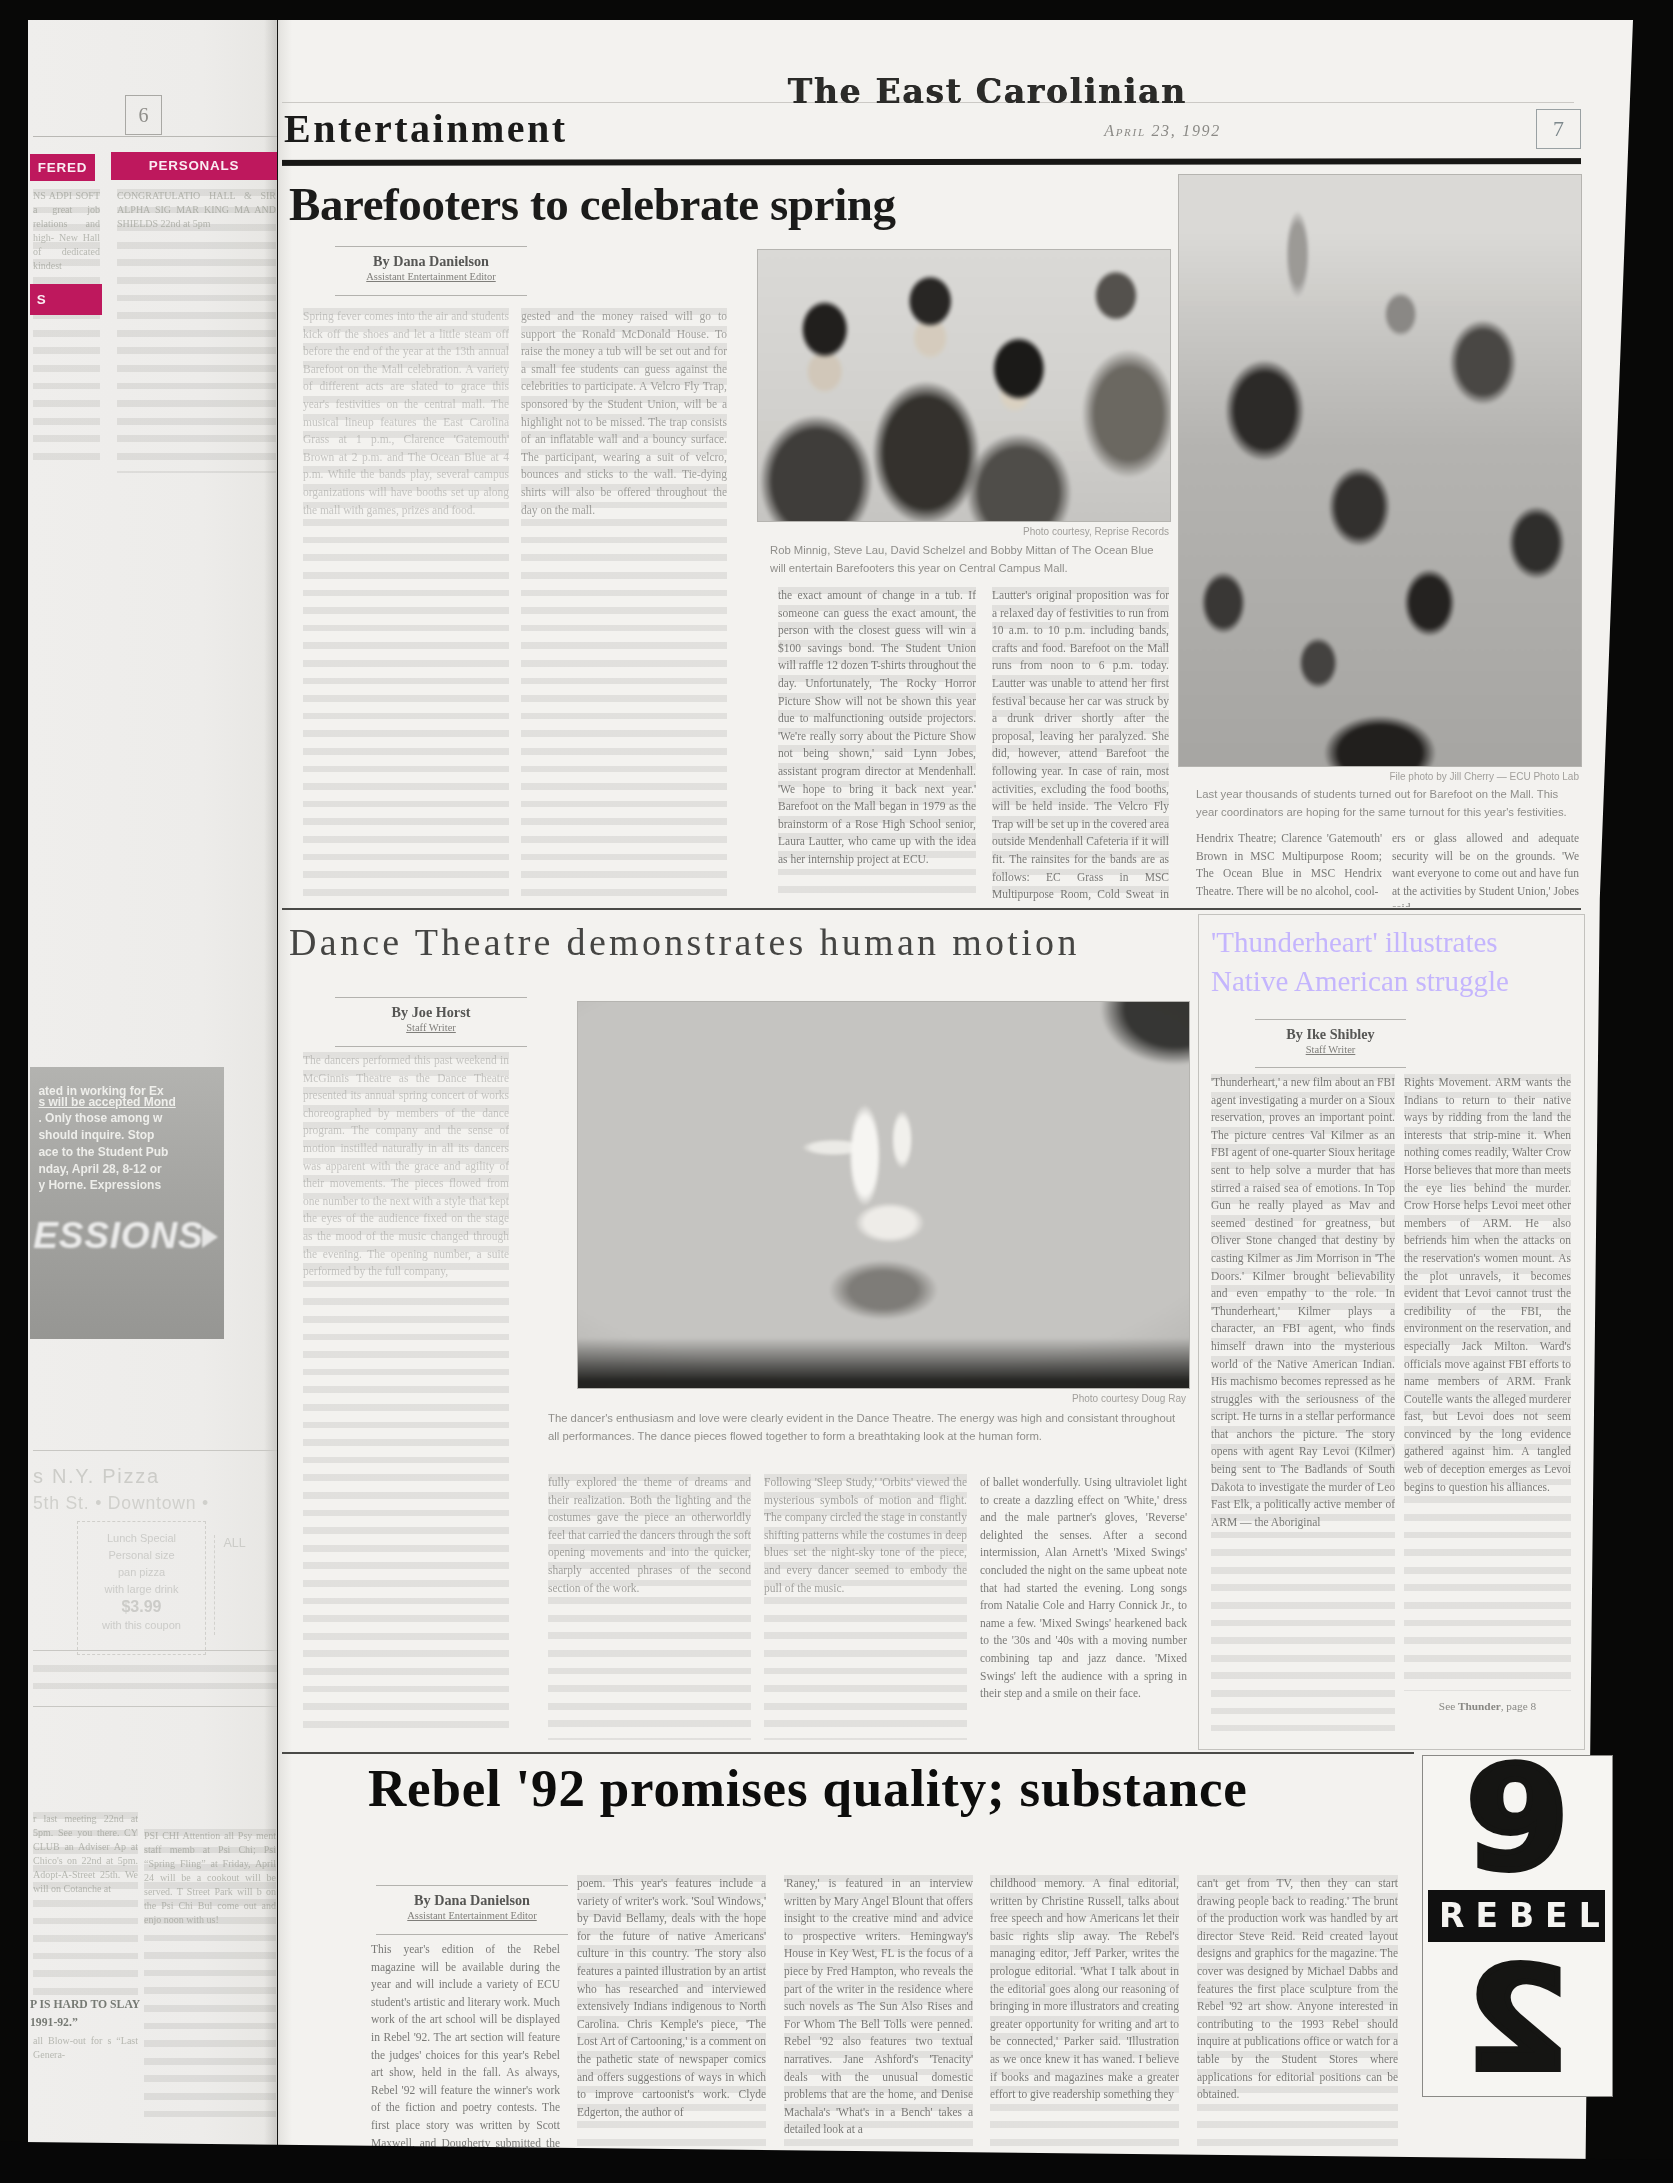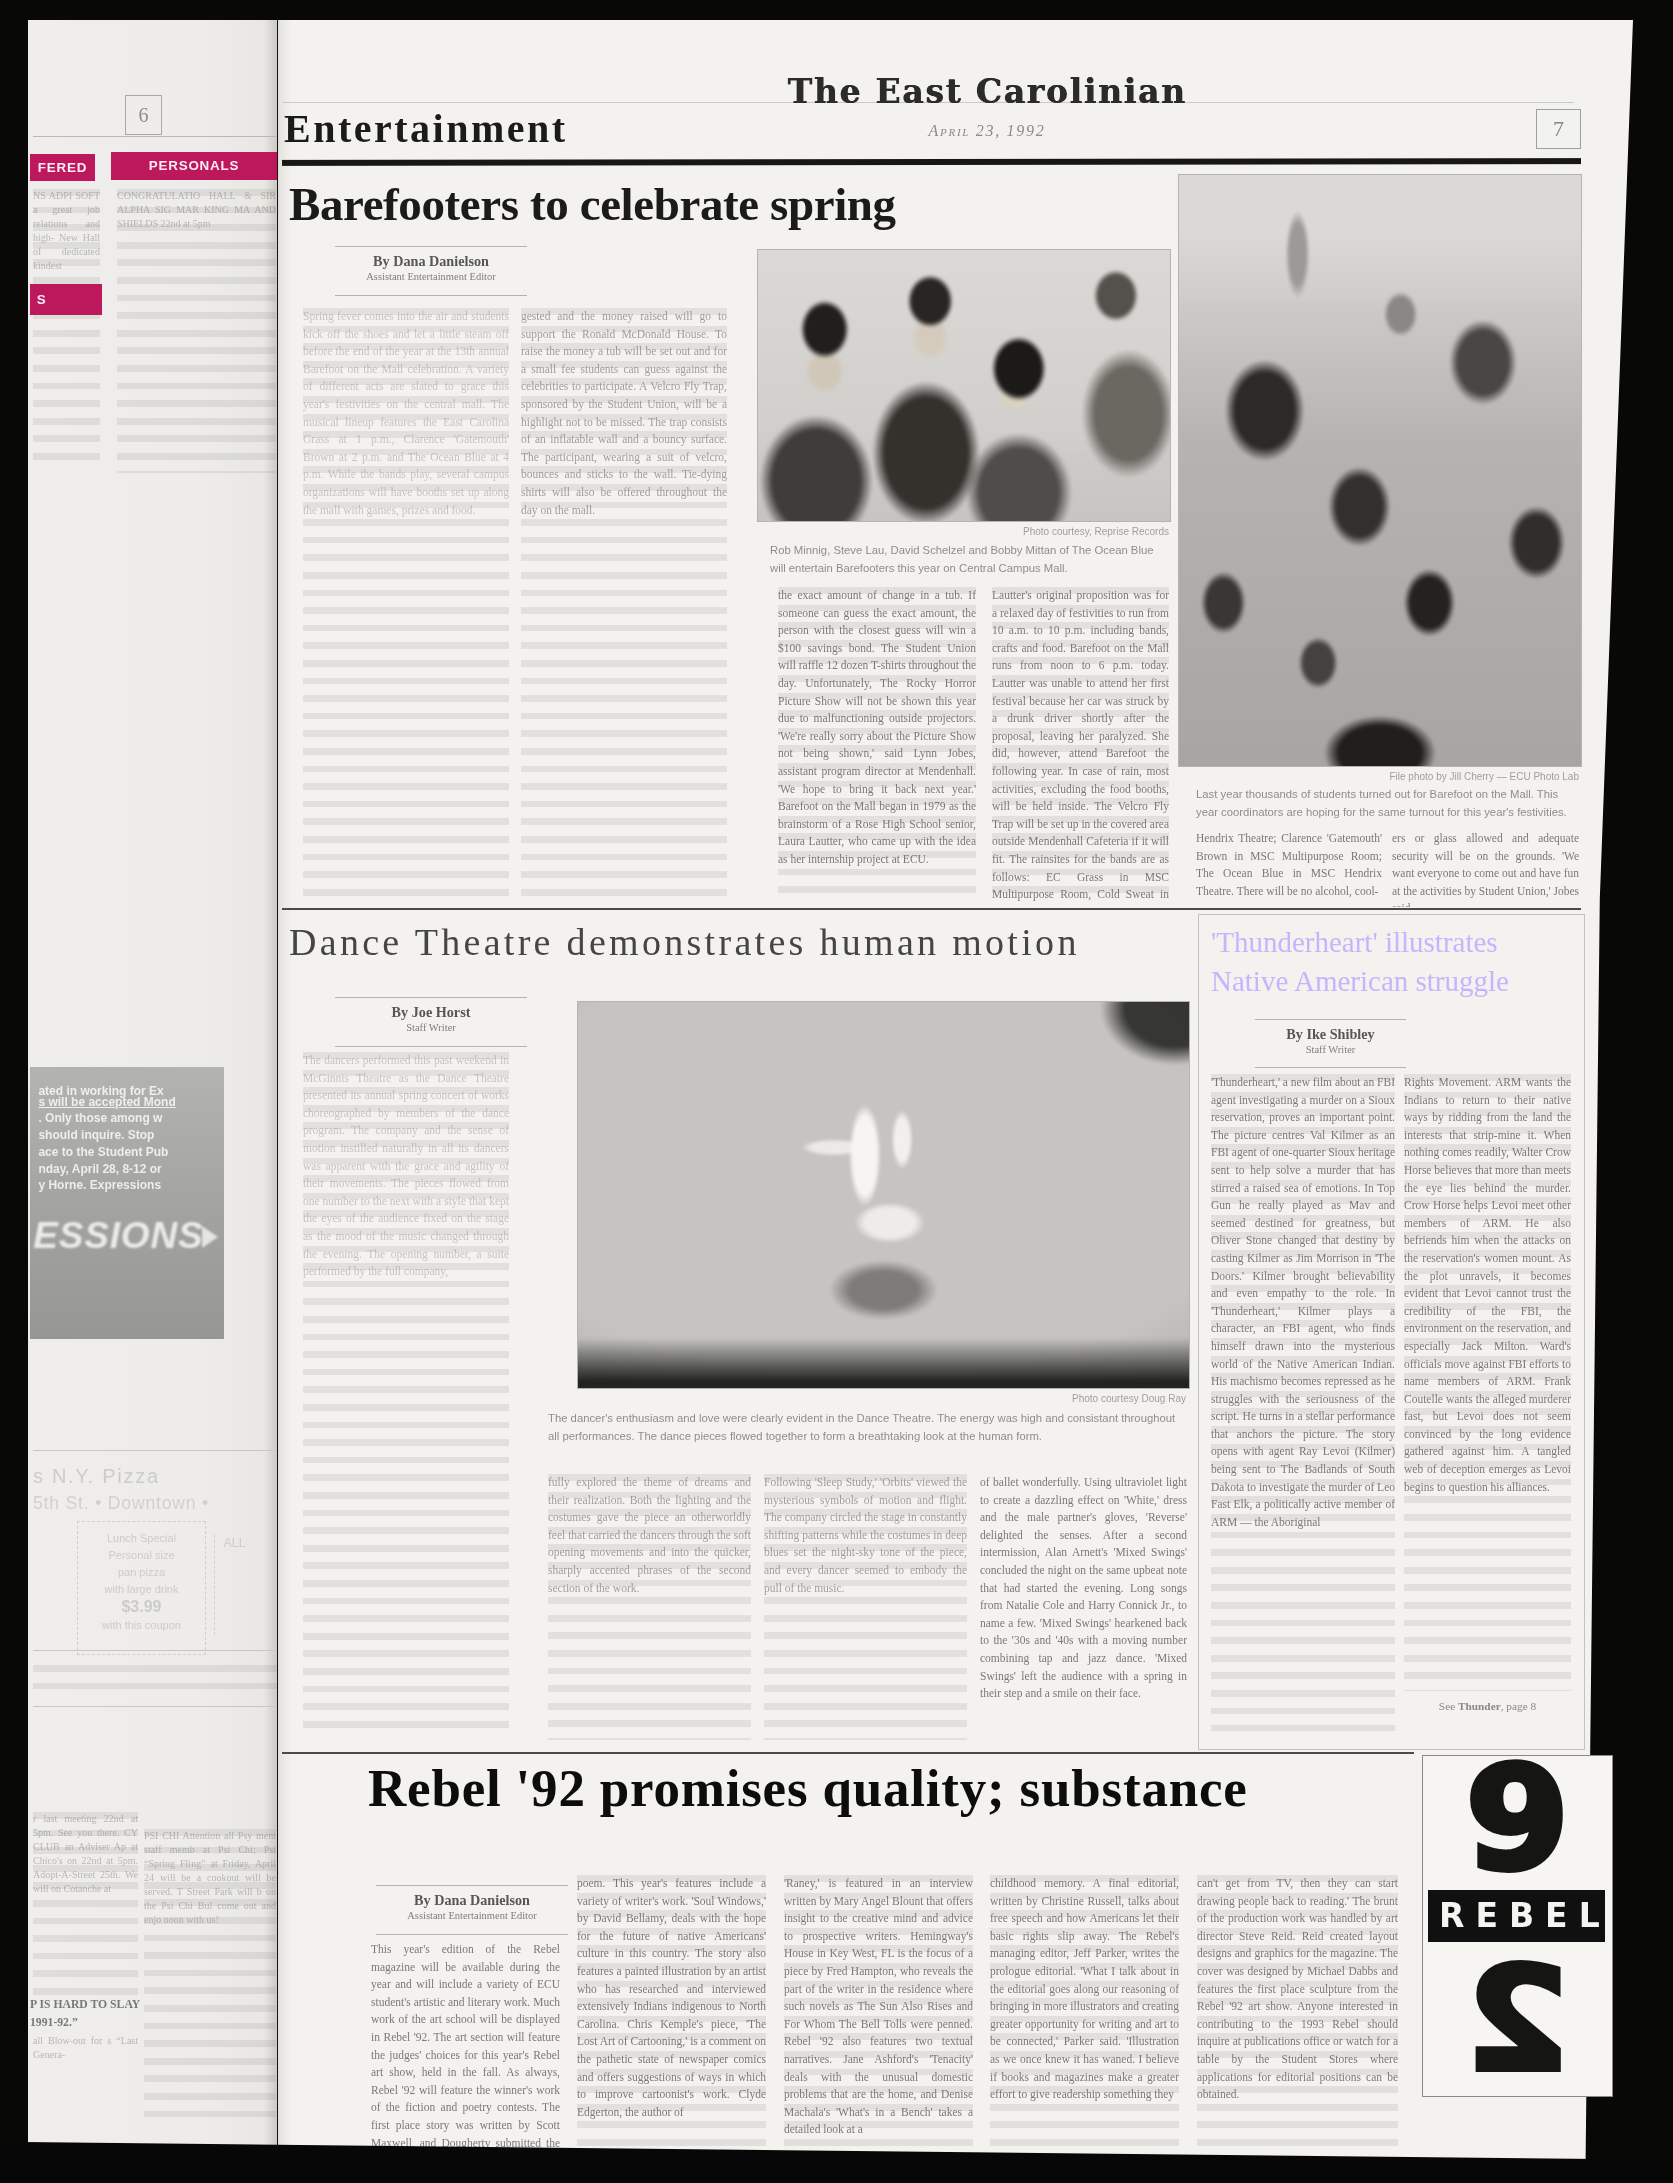--- a/index.html
+++ b/index.html
@@ -19,21 +19,21 @@
   .bt2{color:rgba(90,90,87,.80);}
   .bt3{color:rgba(128,128,124,.40);}
   .ghosted{background-image:repeating-linear-gradient(180deg,rgba(120,120,115,.14) 0 6.7px,rgba(120,120,115,0) 6.7px 17.6px);}
   .tiny{font:10px/14px "Liberation Serif",serif;color:rgba(128,132,120,.5);filter:blur(0.3px);text-align:justify;overflow:hidden;}
   .hl{font-family:"Liberation Serif",serif;color:#1b1b1a;}
   .cap{font:11.3px/17.6px "Liberation Sans",sans-serif;color:#8f8e8a;filter:blur(0.3px);}
   .credit{font:10px/13.4px "Liberation Sans",sans-serif;color:#a19f9b;text-align:right;filter:blur(0.3px);}
   .rule{background:#b9b8b4;height:0.8px;}
   .byblock{border-top:0.8px solid #b3b2ae;border-bottom:0.8px solid #b3b2ae;text-align:center;padding-top:5px;filter:blur(0.2px);}
   .byname{font:600 14.2px/18.4px "Liberation Serif",serif;color:#565654;}
-  .bytitle{font:10.5px/14.2px "Liberation Serif",serif;color:#7f7e7a;}
+  .bytitle{font:10.5px/14.2px "Liberation Serif",serif;color:#7f7e7a;text-decoration:underline;}
   .ph{position:absolute;border:0.8px solid #b5b4b0;overflow:hidden;background:#cfcecb;}
   .ph-in{position:absolute;inset:-5px;filter:blur(1.8px) contrast(1.02);}
   .blackletter{font-family:"DejaVu Serif",serif;font-weight:700;letter-spacing:1.7px;color:#2b2b29;
                text-shadow:0.6px 0 0 currentColor;filter:blur(0.3px);text-align:center;}
   .graybar{background:#be185d;color:rgba(255,255,255,.92);font:700 13.4px/27px "Liberation Sans",sans-serif;
            text-align:center;letter-spacing:0.8px;filter:blur(0.4px);}
   .promo{background:linear-gradient(180deg,#b3b3b0 0%,#a2a29f 55%,#969693 100%);filter:blur(0.4px);overflow:hidden;}
   .promoline{font:700 12px/16px "Liberation Sans",sans-serif;color:rgba(252,252,249,.82);white-space:nowrap;}
   .digit{font:700 142px/130px "DejaVu Sans",sans-serif;color:#151513;-webkit-text-stroke:5.9px #151513;
          text-align:center;transform:scaleX(1.05);}
@@ -87,21 +87,21 @@
   <div class="abs rule" style="left:33px;top:1706px;width:244px;background:#c8c7c3;"></div>
 
   <div class="abs tiny ghosted" style="left:33px;top:1812px;width:105px;height:194px;">r last meeting 22nd at 5pm. See you there. CY CLUB an Adviser Ap at Chico's on 22nd at 5pm. Adopt-A-Street 25th. We will on Cotanche at</div>
   <div class="abs" style="left:30px;top:1996px;width:122px;height:37px;font:700 11.7px/17.6px 'Liberation Serif',serif;color:rgba(84,90,82,.78);filter:blur(0.3px);">P IS HARD TO SLAY 1991-92.”</div>
   <div class="abs tiny" style="left:33px;top:2034px;width:105px;height:52px;">all Blow-out for s “Last Genera-</div>
   <div class="abs tiny ghosted" style="left:144px;top:1798px;width:132px;height:288px;margin-top:31px;">PSI CHI Attention all Psy ment staff memb at Psi Chi; Psi “Spring Fling” at Friday, April 24 will be a cookout will be served. T Street Park will b on the Psi Chi Bul come out and enjo noon with us!</div>
 
   <div class="abs rule" style="left:282px;top:102px;width:1292px;opacity:.7;"></div>
   <div class="abs hl" style="left:284px;top:105px;width:418px;font-size:40px;font-weight:700;letter-spacing:2.5px;filter:blur(0.3px);">Entertainment</div>
   <div class="abs blackletter" style="left:753px;top:72px;width:468px;font-size:33px;">The East Carolinian</div>
-  <div class="abs" style="left:753px;top:120px;width:468px;text-align:center;font:italic 16px/22px 'Liberation Serif',serif;font-variant:small-caps;letter-spacing:1.7px;color:#8b8a86;filter:blur(0.3px);">April 23, 1992</div>
+  <div class="abs" style="left:753px;top:120px;width:468px;text-align:right;font:italic 16px/22px 'Liberation Serif',serif;font-variant:small-caps;letter-spacing:1.7px;color:#8b8a86;filter:blur(0.3px);">April 23, 1992</div>
   <div class="abs" style="left:1536px;top:109px;width:43px;height:38px;border:1.7px solid #99a1a3;color:#7d888c;font:22px/38px 'Liberation Serif',serif;text-align:center;filter:blur(0.3px);">7</div>
   <div class="abs" style="left:282px;top:159px;width:1299px;height:5.9px;background:#171715;transform:rotate(-.08deg);filter:blur(0.3px);"></div>
 
   <div class="abs hl" style="left:289px;top:177px;width:1004px;font-size:47px;font-weight:600;letter-spacing:-0.4px;filter:blur(0.3px);">Barefooters to celebrate spring</div>
   <div class="abs byblock" style="left:335px;top:246px;width:192px;height:43px;">
     <div class="byname">By Dana Danielson</div>
     <div class="bytitle">Assistant Entertainment Editor</div>
   </div>
   <div class="abs bt bt3 ghosted" style="left:303px;top:308px;width:206px;height:592px;">Spring fever comes into the air and students kick off the shoes and let a little steam off before the end of the year at the 13th annual Barefoot on the Mall celebration. A variety of different acts are slated to grace this year's festivities on the central mall. The musical lineup features the East Carolina Grass at 1 p.m., Clarence 'Gatemouth' Brown at 2 p.m. and The Ocean Blue at 4 p.m. While the bands play, several campus organizations will have booths set up along the mall with games, prizes and food.</div>
   <div class="abs bt ghosted" style="left:521px;top:308px;width:206px;height:592px;">gested and the money raised will go to support the Ronald McDonald House. To raise the money a tub will be set out and for a small fee students can guess against the celebrities to participate. A Velcro Fly Trap, sponsored by the Student Union, will be a highlight not to be missed. The trap consists of an inflatable wall and a bouncy surface. The participant, wearing a suit of velcro, bounces and sticks to the wall. Tie-dying shirts will also be offered throughout the day on the mall.</div>

